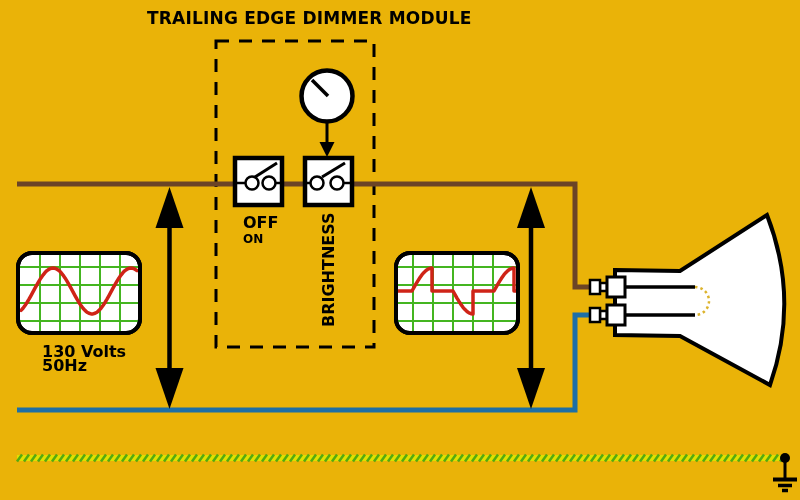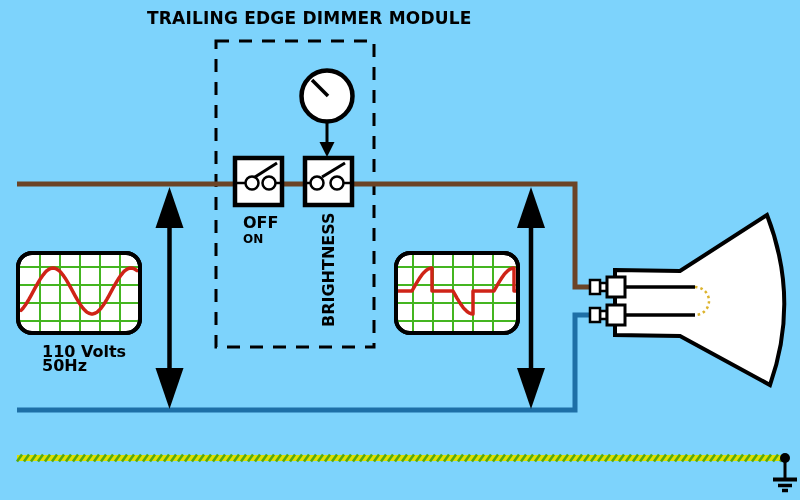--- a/index.html
+++ b/index.html
@@ -1,17 +1,17 @@
 <!DOCTYPE html>
 <html><head>
 <meta charset="utf-8">
 <style>
   html,body{margin:0;padding:0;background:#fff;}
   .stage{
-    position:relative;width:800px;height:500px;background:#7dd3fc;overflow:hidden;
+    position:relative;width:800px;height:500px;background:#eab308;overflow:hidden;
     font-family:"DejaVu Sans","Liberation Sans",sans-serif;color:#000;
   }
   .lbl{position:absolute;font-weight:bold;white-space:nowrap;}
   #title{left:147px;top:8px;font-size:17px;letter-spacing:.2px;}
   #lbl-off{left:243px;top:213px;font-size:16px;}
   #lbl-on{left:243px;top:232px;font-size:12px;}
   #lbl-brightness{
     left:319px;top:327px;font-size:16px;
     transform:rotate(-90deg);transform-origin:0 0;
   }
@@ -260,15 +260,15 @@
       <line x1="625" y1="315" x2="695" y2="315" stroke="#000" stroke-width="3.5"></line>
 
       <path d="M695,287 A14,14 0 0 1 695,315" fill="none" stroke-width="2.5" stroke-dasharray="2.5 3" stroke="#dcb32c"></path>
     </g>
   </svg>
 
   <div class="lbl" id="title">TRAILING EDGE DIMMER MODULE</div>
   <div class="lbl" id="lbl-off">OFF</div>
   <div class="lbl" id="lbl-on">ON</div>
   <div class="lbl" id="lbl-brightness">BRIGHTNESS</div>
-  <div class="lbl" id="lbl-voltage">110 Volts</div>
+  <div class="lbl" id="lbl-voltage">130 Volts</div>
   <div class="lbl" id="lbl-freq">50Hz</div>
 </div>
 
 </body></html>

